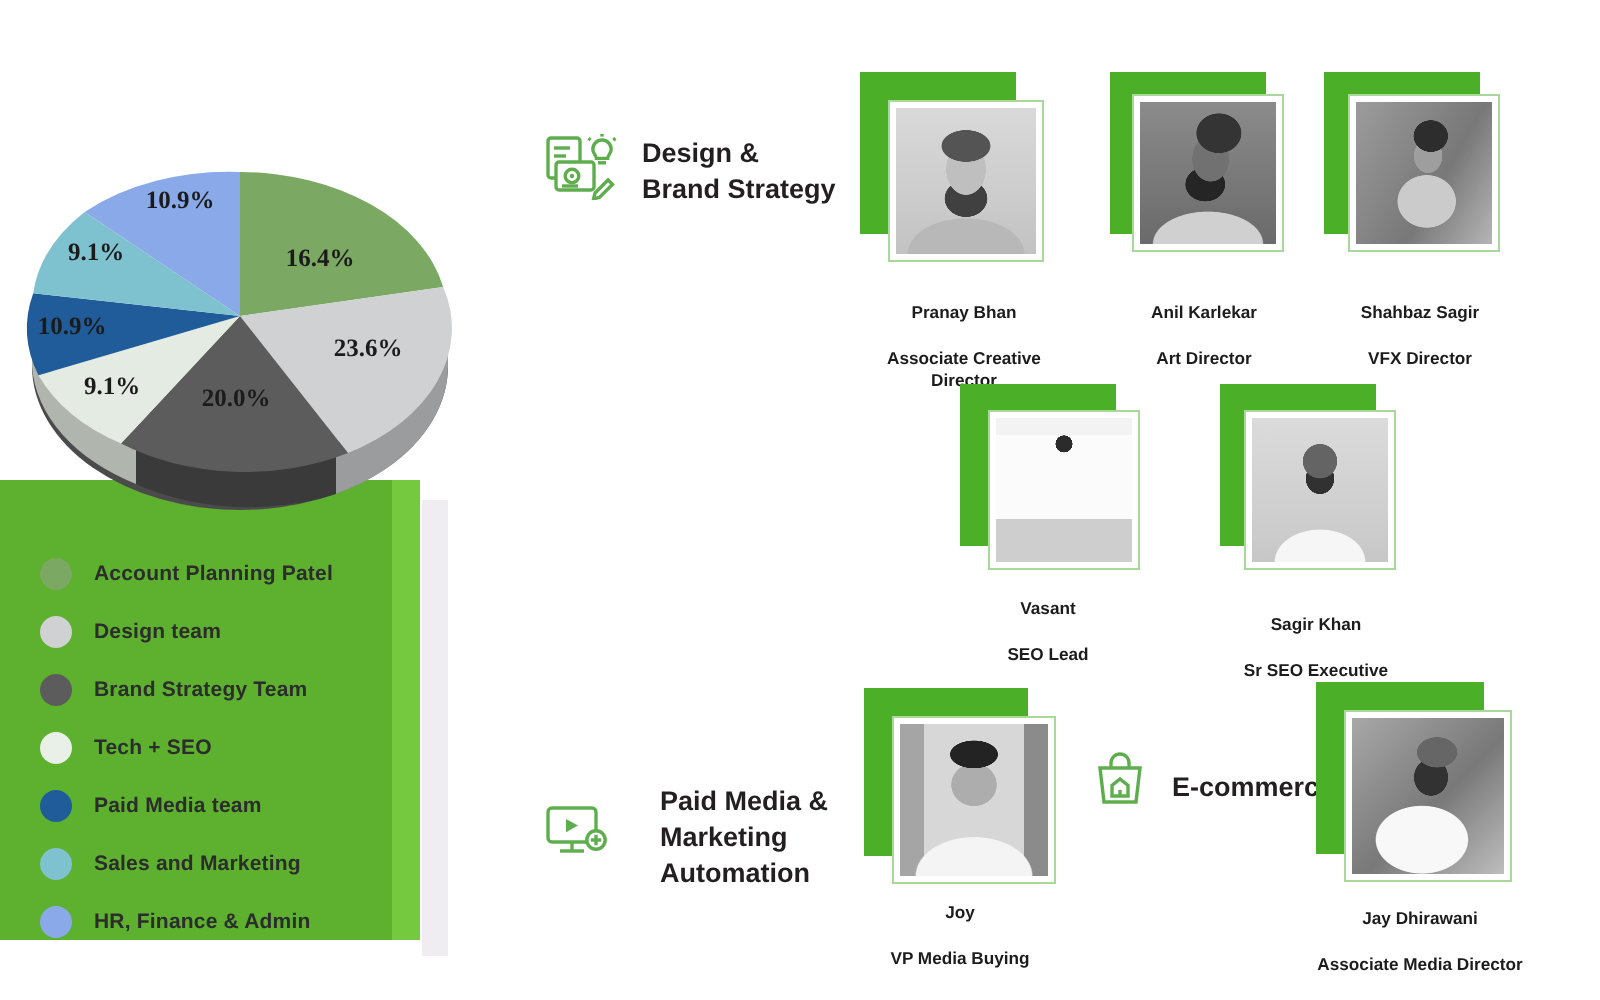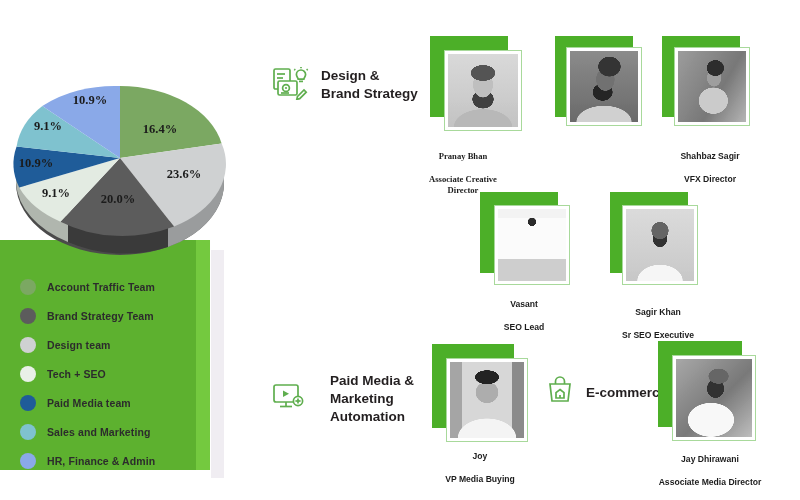--- a/index.html
+++ b/index.html
@@ -52,21 +52,21 @@
     position: absolute; display: flex; align-items: center; gap: 11px;
   }
   .section-title {
     font-size: 13.5px; font-weight: bold; color: #231f20;
     line-height: 1.33; white-space: pre-line;
   }
   .sec-icon { flex: 0 0 auto; }
 
   #head-design  { left: 272px; top: 66px; }
   #head-seo     { left: 272px; top: 208px; }
-  #head-paid    { left: 272px; top: 372px; width: 150px; gap: 24px; }
+  #head-paid    { left: 272px; top: 392px; width: 150px; gap: 24px; }
   #head-ecom    { left: 545px; top: 375px; }
 
   
   .card { position: absolute; }
   .card-green {
     position: absolute; left: 0; top: 0;
     background: #4caf28;
   }
   .card-photo {
     position: absolute;
@@ -135,29 +135,29 @@
         <text x="28" y="112">10.9%</text>
         <text x="40" y="75">9.1%</text>
         <text x="82" y="49">10.9%</text>
       </g>
     </svg>
   </div>
 
   <div id="legend">
     <div class="legend-row">
       <span class="legend-dot" style="background:#7ba862"></span>
-      <span class="legend-label">Account Traffic Team</span>
+      <span class="legend-label">Account Planning Patel</span>
+    </div>
+    <div class="legend-row">
+      <span class="legend-dot" style="background:#cfd1d2"></span>
+      <span class="legend-label">Design team</span>
     </div>
     <div class="legend-row">
       <span class="legend-dot" style="background:#5c5c5c"></span>
       <span class="legend-label">Brand Strategy Team</span>
-    </div>
-    <div class="legend-row">
-      <span class="legend-dot" style="background:#cfd1d2"></span>
-      <span class="legend-label">Design team</span>
     </div>
     <div class="legend-row">
       <span class="legend-dot" style="background:#e9f0e8"></span>
       <span class="legend-label">Tech + SEO</span>
     </div>
     <div class="legend-row">
       <span class="legend-dot" style="background:#1f5c99"></span>
       <span class="legend-label">Paid Media team</span>
     </div>
     <div class="legend-row">
@@ -196,36 +196,40 @@
     <div class="card-green" style="width:78px; height:81px;"></div>
     <div class="card-photo" style="left:14px; top:14px; width:78px; height:81px;">
       <div class="px" style="background:
         radial-gradient(ellipse 20px 13px at 50% 26%, #5c564f 0 60%, transparent 62%),
         radial-gradient(ellipse 14px 18px at 50% 42%, #cbb9a6 0 70%, transparent 72%),
         radial-gradient(ellipse 15px 13px at 50% 62%, #4a423a 0 70%, transparent 72%),
         radial-gradient(ellipse 36px 22px at 50% 100%, #b9b4ad 0 80%, transparent 82%),
         linear-gradient(#d7d4cf,#c2bfba);"></div>
     </div>
   </div>
-  <div class="caption" style="left:407px; top:140px; width:112px;font-family:Liberation Serif, serif;">
+  <div class="caption" style="left:426px; top:140px; width:112px;">
     <div>Pranay Bhan</div>
     <div>Associate Creative
 Director</div>
   </div>
 
   <div class="card" style="left:555px; top:36px; width:92px; height:95px;">
     <div class="card-green" style="width:78px; height:81px;"></div>
     <div class="card-photo" style="left:11px; top:11px; width:76px; height:79px;">
       <div class="px" style="background:
         radial-gradient(ellipse 17px 15px at 58% 22%, #3d3831 0 65%, transparent 67%),
         radial-gradient(ellipse 13px 16px at 52% 40%, #7d7066 0 70%, transparent 72%),
         radial-gradient(ellipse 14px 12px at 48% 58%, #2e2a25 0 70%, transparent 72%),
         radial-gradient(ellipse 34px 20px at 50% 100%, #cfcbc6 0 80%, transparent 82%),
         linear-gradient(#8d8a84,#6e6b66);"></div>
     </div>
+  </div>
+  <div class="caption" style="left:552px; top:140px; width:100px;">
+    <div>Anil Karlekar</div>
+    <div>Art Director</div>
   </div>
 
   <div class="card" style="left:662px; top:36px; width:92px; height:95px;">
     <div class="card-green" style="width:78px; height:81px;"></div>
     <div class="card-photo" style="left:12px; top:11px; width:76px; height:79px;">
       <div class="px" style="background:
         radial-gradient(ellipse 13px 12px at 55% 24%, #35312c 0 65%, transparent 67%),
         radial-gradient(ellipse 10px 12px at 53% 38%, #a89a8d 0 70%, transparent 72%),
         radial-gradient(ellipse 20px 18px at 52% 70%, #cac6c0 0 72%, transparent 74%),
         linear-gradient(120deg,#9e9a95,#7b7873 60%,#b5b2ad);"></div>

